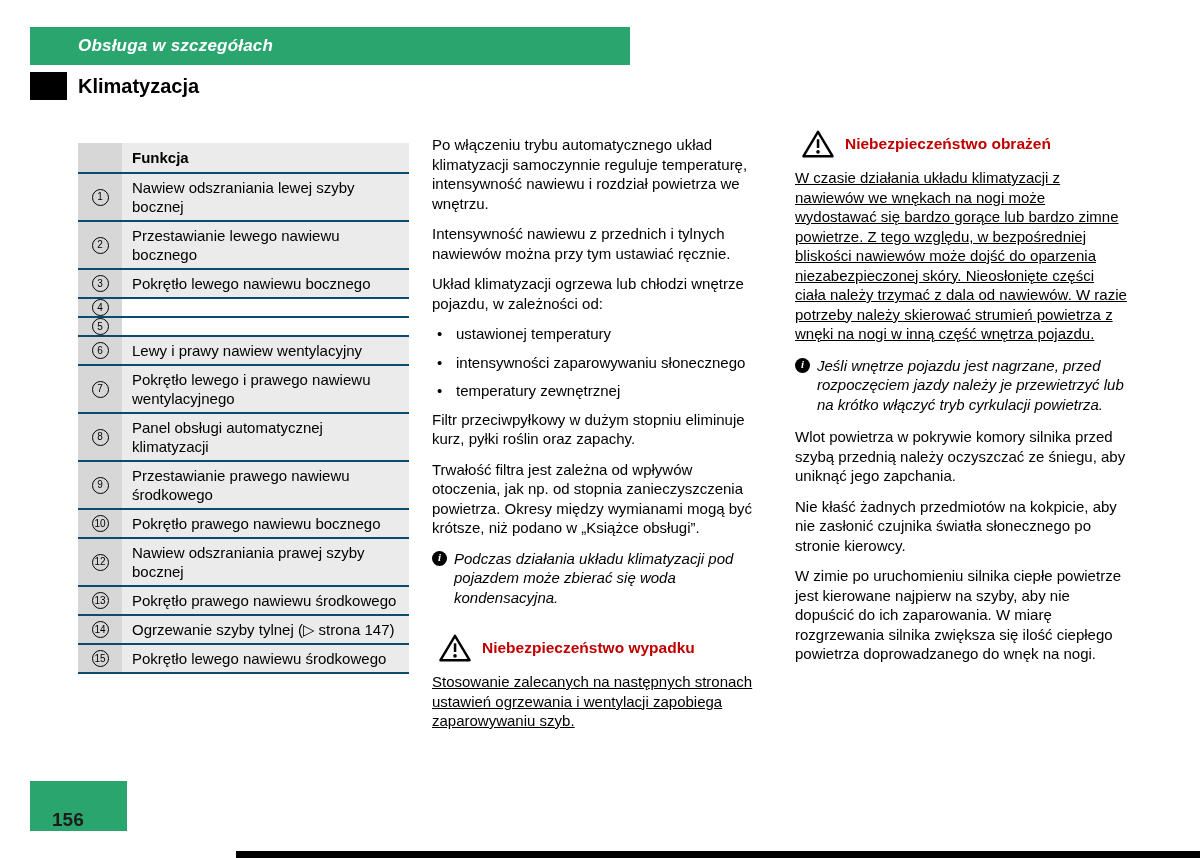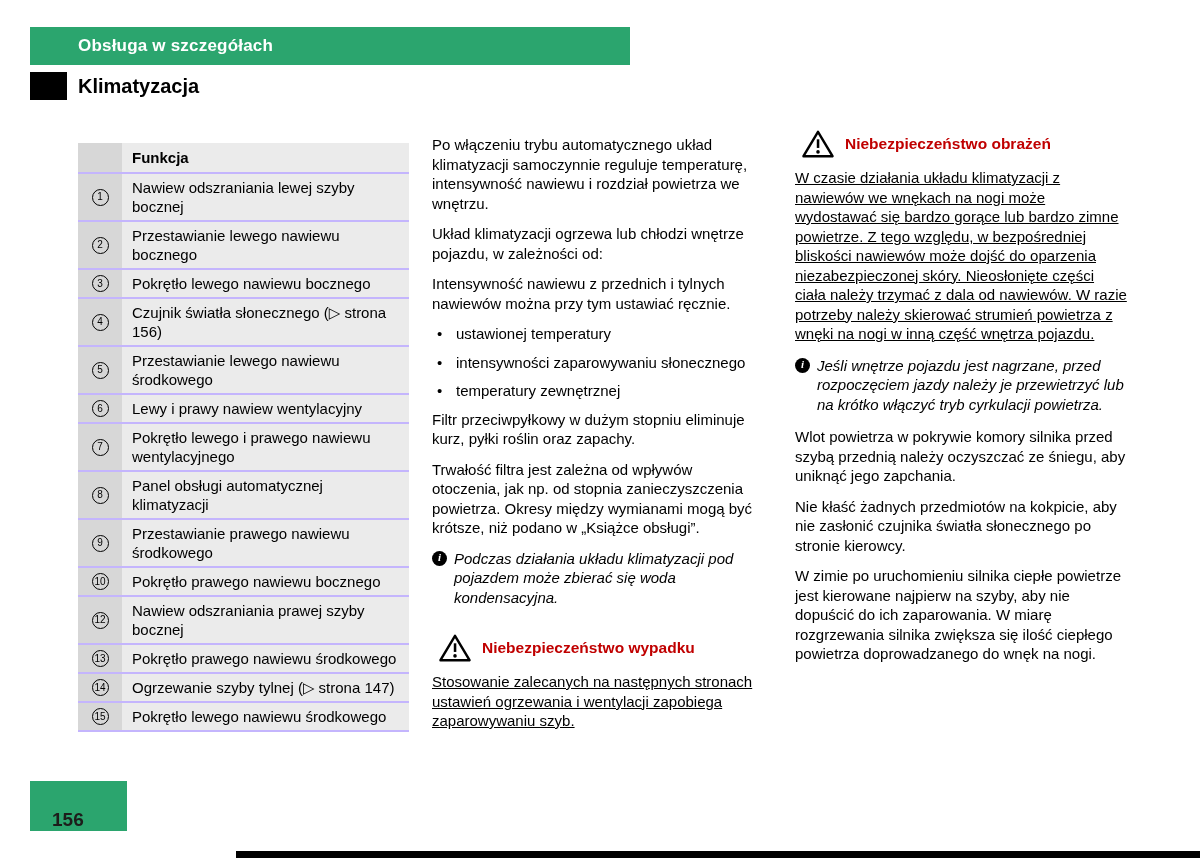--- a/index.html
+++ b/index.html
@@ -14,29 +14,29 @@
     position:relative;
     width:1200px;height:858px;
     overflow:hidden;
     font-family:"Liberation Sans", sans-serif;
     color:#000;
   }
   
   .section-bar{
     position:absolute;left:30px;top:27px;width:600px;height:38px;
     background:var(--green);
-    display:flex;align-items:center;padding-left:48px;
+    display:flex;align-items:center;padding-left:48px;font-style:italic;
   }
   .section-bar .label{color:#fff;font-weight:bold;font-size:17px;letter-spacing:.2px;}
   
   .black-square{position:absolute;left:30px;top:72px;width:37px;height:28px;background:#000;}
   .page-title{position:absolute;left:78px;top:75px;font-size:20px;font-weight:bold;}
   
   .table-col{position:absolute;left:78px;top:143px;width:331px;}
-  .trow{display:flex;border-bottom:2px solid #c4b5fd;}
+  .trow{display:flex;border-bottom:2px solid #0c4a6e;}
   .tnum{
     width:44px;flex-shrink:0;background:var(--row-num-bg);
     display:flex;align-items:center;justify-content:center;
   }
   .tlabel{
     flex:1;background:var(--row-bg);
     padding:4px 8px 4px 10px;font-size:15px;line-height:19px;
   }
   .thead .tlabel{font-weight:bold;padding-top:5px;padding-bottom:5px;}
   .circ{
@@ -104,27 +104,25 @@
       <div class="trow">
         <div class="tnum">
           <span class="circ">3</span>
         </div>
         <div class="tlabel">Pokrętło lewego nawiewu bocznego</div>
       </div>
       <div class="trow">
         <div class="tnum">
           <span class="circ">4</span>
         </div>
-        <div class="tlabel">Czujnik światła słonecznego (▷ strona 156)</div>
       </div>
       <div class="trow">
         <div class="tnum">
           <span class="circ">5</span>
         </div>
-        <div class="tlabel">Przestawianie lewego nawiewu środkowego</div>
       </div>
       <div class="trow">
         <div class="tnum">
           <span class="circ">6</span>
         </div>
         <div class="tlabel">Lewy i prawy nawiew wentylacyjny</div>
       </div>
       <div class="trow">
         <div class="tnum">
           <span class="circ">7</span>
@@ -171,22 +169,22 @@
         <div class="tnum">
           <span class="circ">15</span>
         </div>
         <div class="tlabel">Pokrętło lewego nawiewu środkowego</div>
       </div>
     </div>
 </div>
 
 <div class="text-col col-middle">
     <div class="body-p">Po włączeniu trybu automatycznego układ klimatyzacji samoczynnie reguluje temperaturę, intensywność nawiewu i rozdział powietrza we wnętrzu.</div>
+    <div class="body-p">Intensywność nawiewu z przednich i tylnych nawiewów można przy tym ustawiać ręcznie.</div>
     <div class="body-p">Układ klimatyzacji ogrzewa lub chłodzi wnętrze pojazdu, w zależności od:</div>
-    <div class="body-p">Intensywność nawiewu z przednich i tylnych nawiewów można przy tym ustawiać ręcznie.</div>
     <div class="bullet-item">
       <span class="dot">•</span>
       <span class="btxt">ustawionej temperatury</span>
     </div>
     <div class="bullet-item">
       <span class="dot">•</span>
       <span class="btxt">intensywności zaparowywaniu słonecznego</span>
     </div>
     <div class="bullet-item">
       <span class="dot">•</span>

